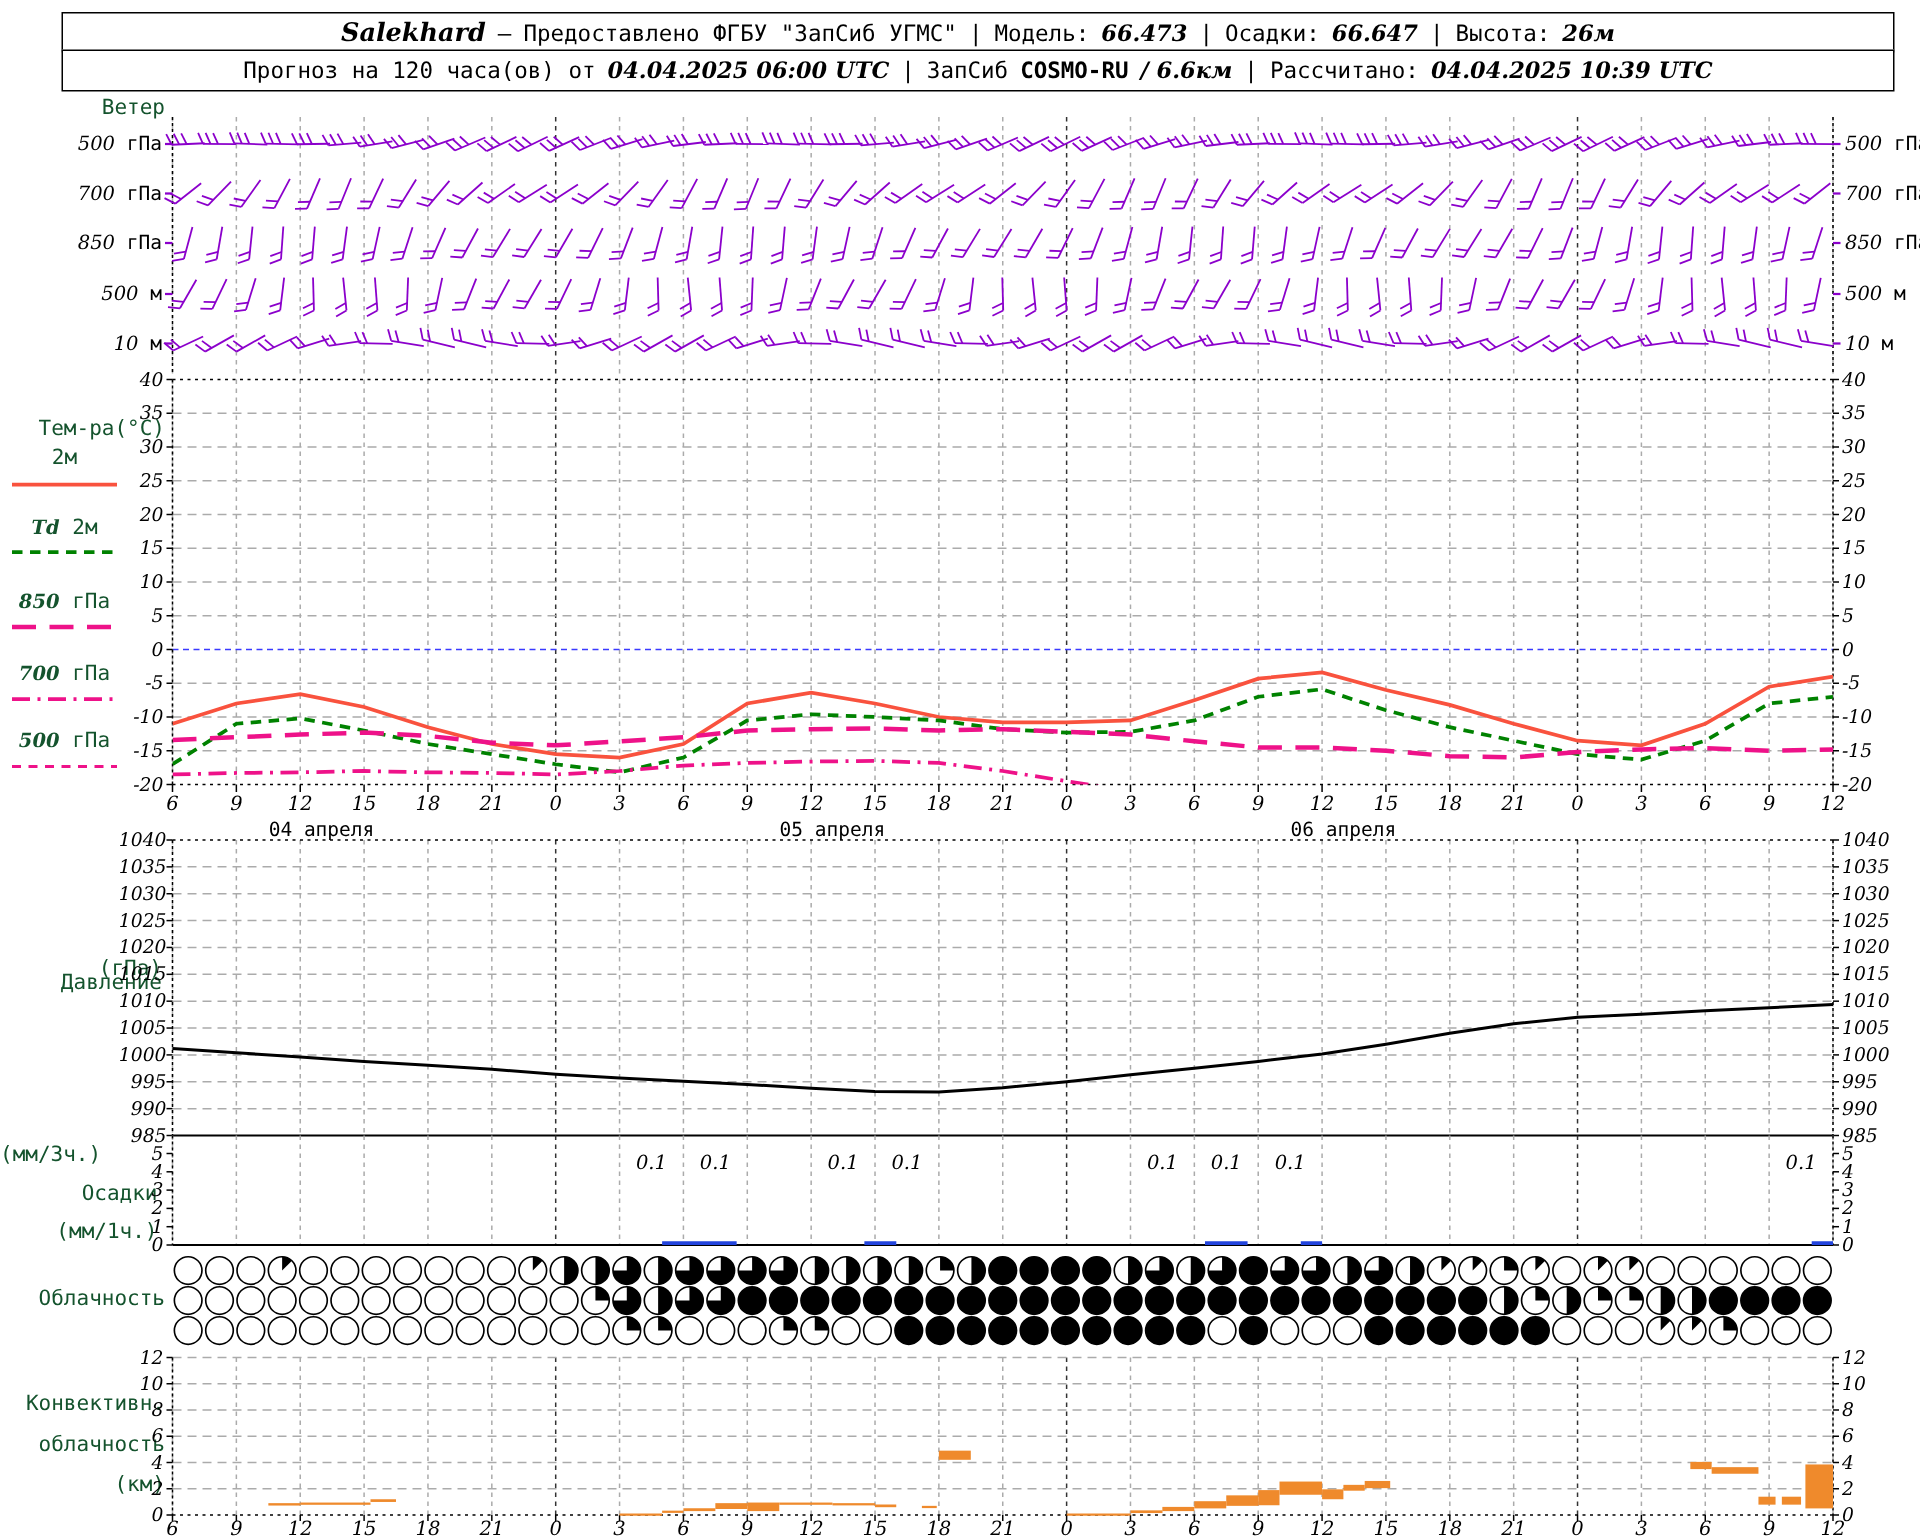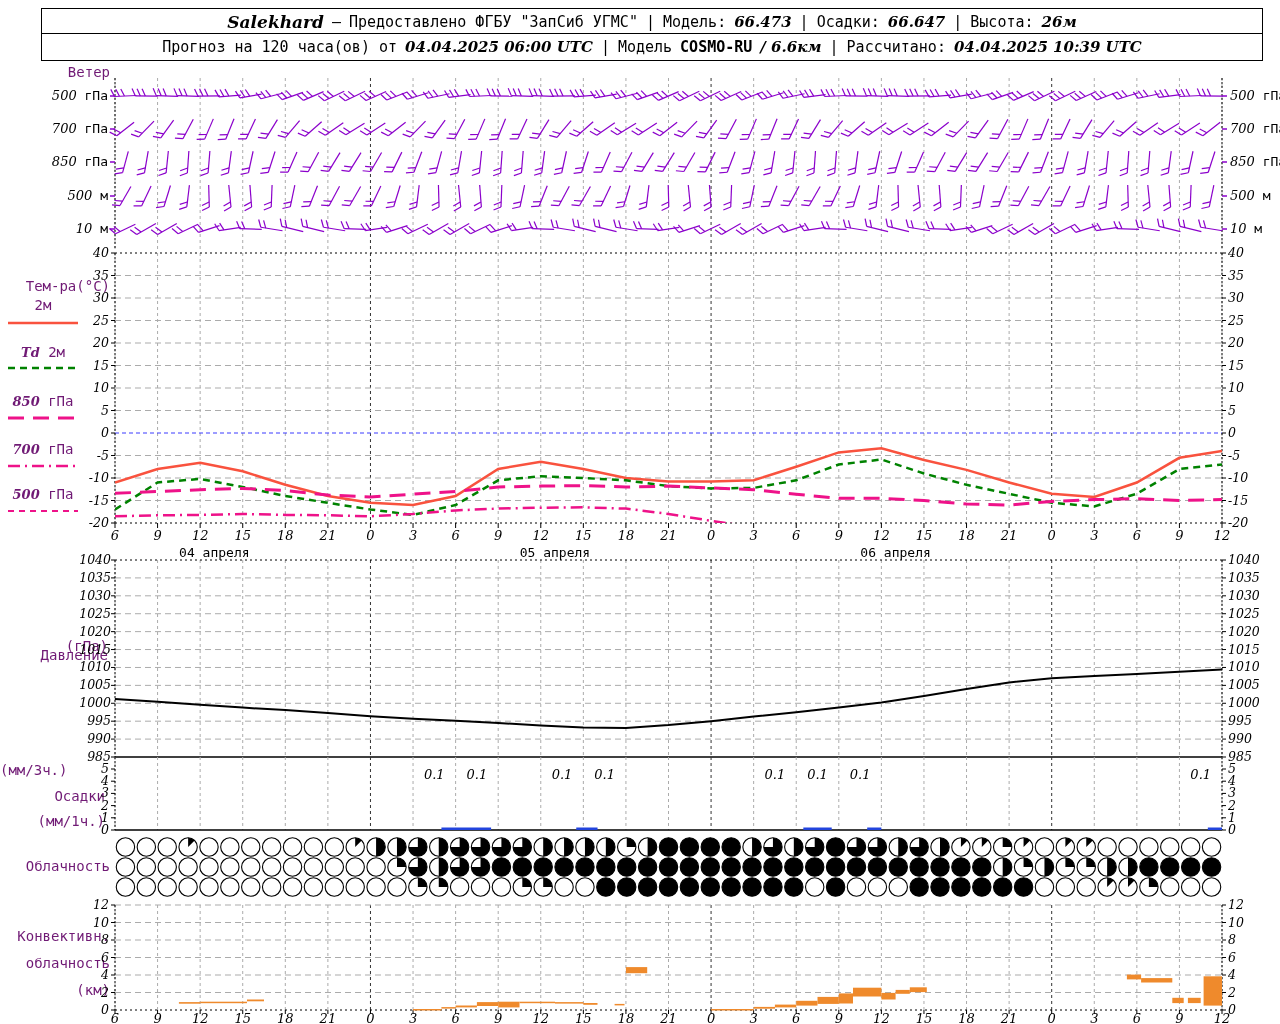--- a/index.html
+++ b/index.html
@@ -5,21 +5,21 @@
   html,body{margin:0;padding:0;background:#fff;}
   body{width:1280px;height:1024px;position:relative;overflow:hidden;
        font-family:"DejaVu Sans Mono",monospace;color:#000;}
   .hline{position:absolute;left:30px;width:1220px;border:1px solid #000;background:#fff;
          display:flex;align-items:center;justify-content:center;gap:8px;
          font:15px "DejaVu Sans Mono",monospace;white-space:nowrap;margin-left:11px;}
   .hline .it{font-family:"DejaVu Serif",serif;font-style:italic;font-weight:bold;}
   .hline .st{font:bold italic 17px "DejaVu Serif",serif;}
   .hline .bold{font-weight:bold;}
   #plot{position:absolute;left:0;top:0;}
-  .panel-label{position:absolute;font:14px "DejaVu Sans Mono",monospace;color:#701a75;white-space:nowrap;}
+  .panel-label{position:absolute;font:14px "DejaVu Sans Mono",monospace;color:#14532d;white-space:nowrap;}
   text{fill:#000;}
   text.tick{font:italic 12.5px "DejaVu Serif",serif;}
   text.hour{font:italic 13px "DejaVu Serif",serif;}
   text.date{font:13px "DejaVu Sans Mono",monospace;}
   text.p01{font:italic 13px "DejaVu Serif",serif;}
   text.lvl{font:13px "DejaVu Sans Mono",monospace;}
   tspan.it{font-style:italic;font-family:"DejaVu Serif",serif;}
 </style>
 </head>
 <body>
@@ -36,21 +36,21 @@
   <span class="it">66.647</span>
   <span>|</span>
   <span>Высота:</span>
   <span class="it">26м</span>
 </div>
 
 <div class="hline" style="top:33px;height:26px;">
   <span>Прогноз на 120 часа(ов) от</span>
   <span class="it">04.04.2025 06:00 UTC</span>
   <span>|</span>
-  <span>Модель</span>
+  <span>ЗапСиб</span>
   <span class="bold">COSMO-RU</span>
   <span class="it">/ 6.6км</span>
   <span>|</span>
   <span>Рассчитано:</span>
   <span class="it">04.04.2025 10:39 UTC</span>
 </div>
 
 <div id="labels">
     <div class="panel-label" style="left: 0px; top: 64px; width: 110px; text-align: right;">Ветер</div>
     <div class="panel-label" style="left: 0px; top: 278px; width: 110px; text-align: right;">Тем-ра(°C)</div>

